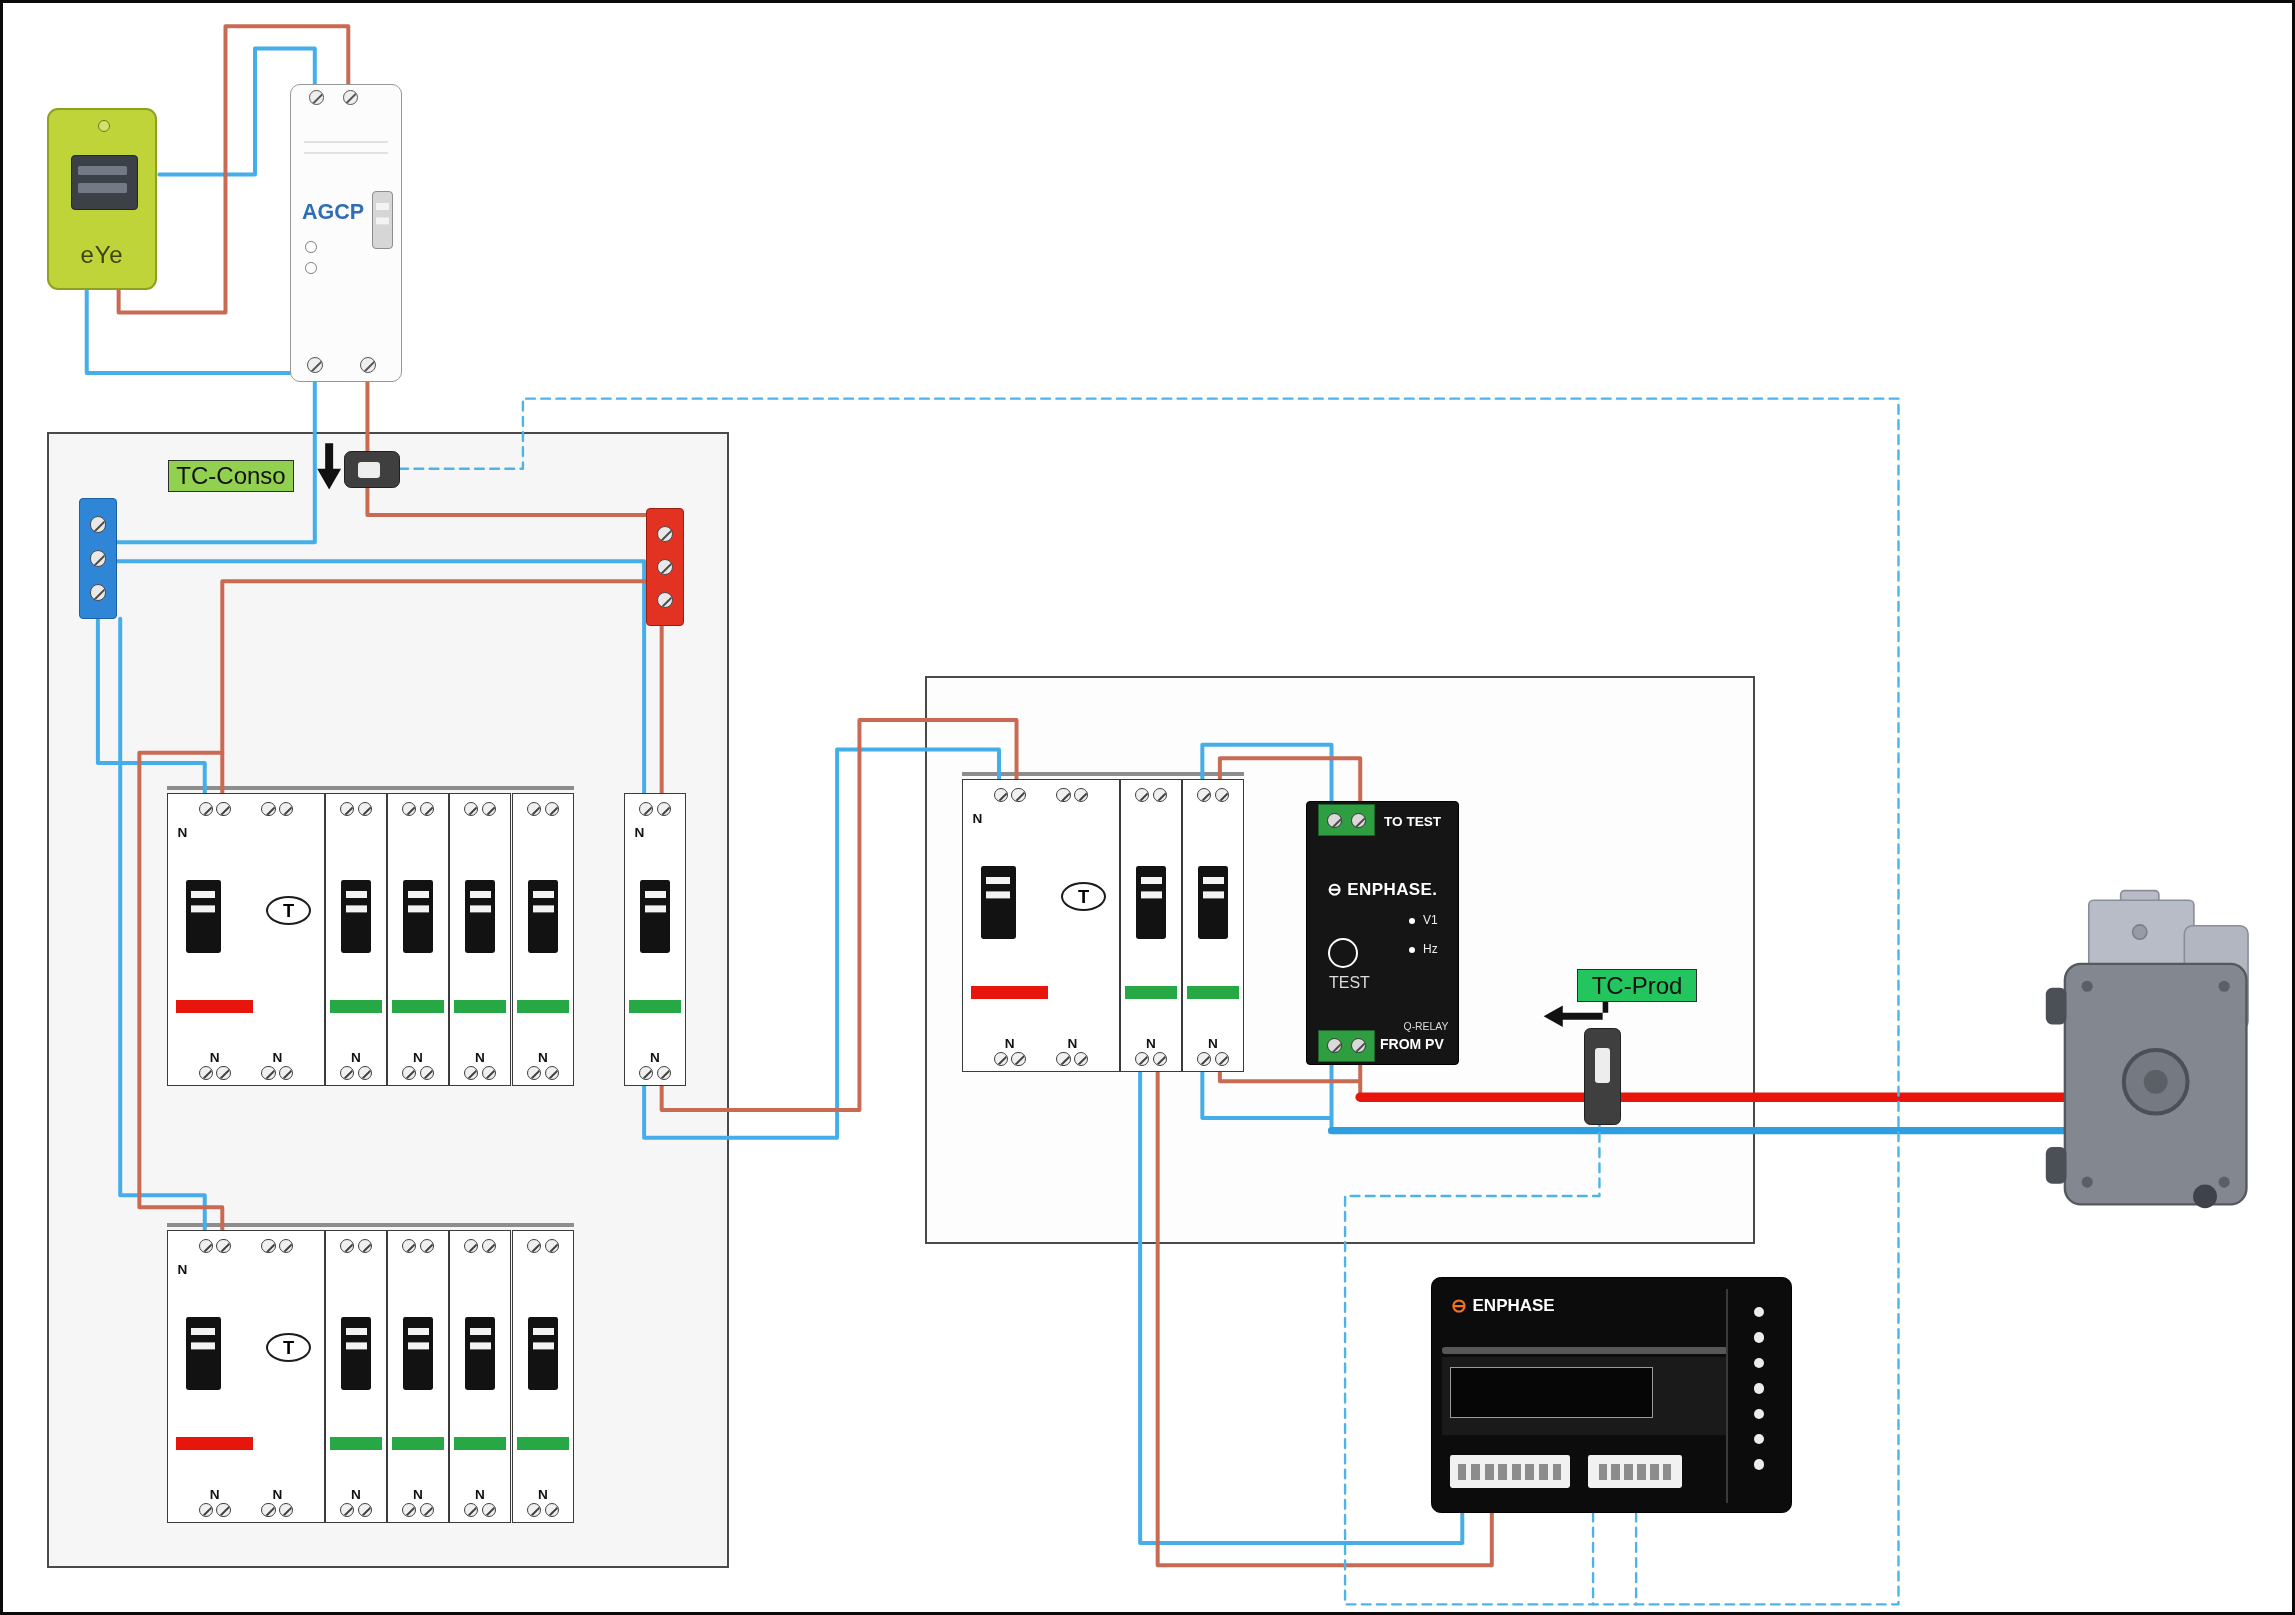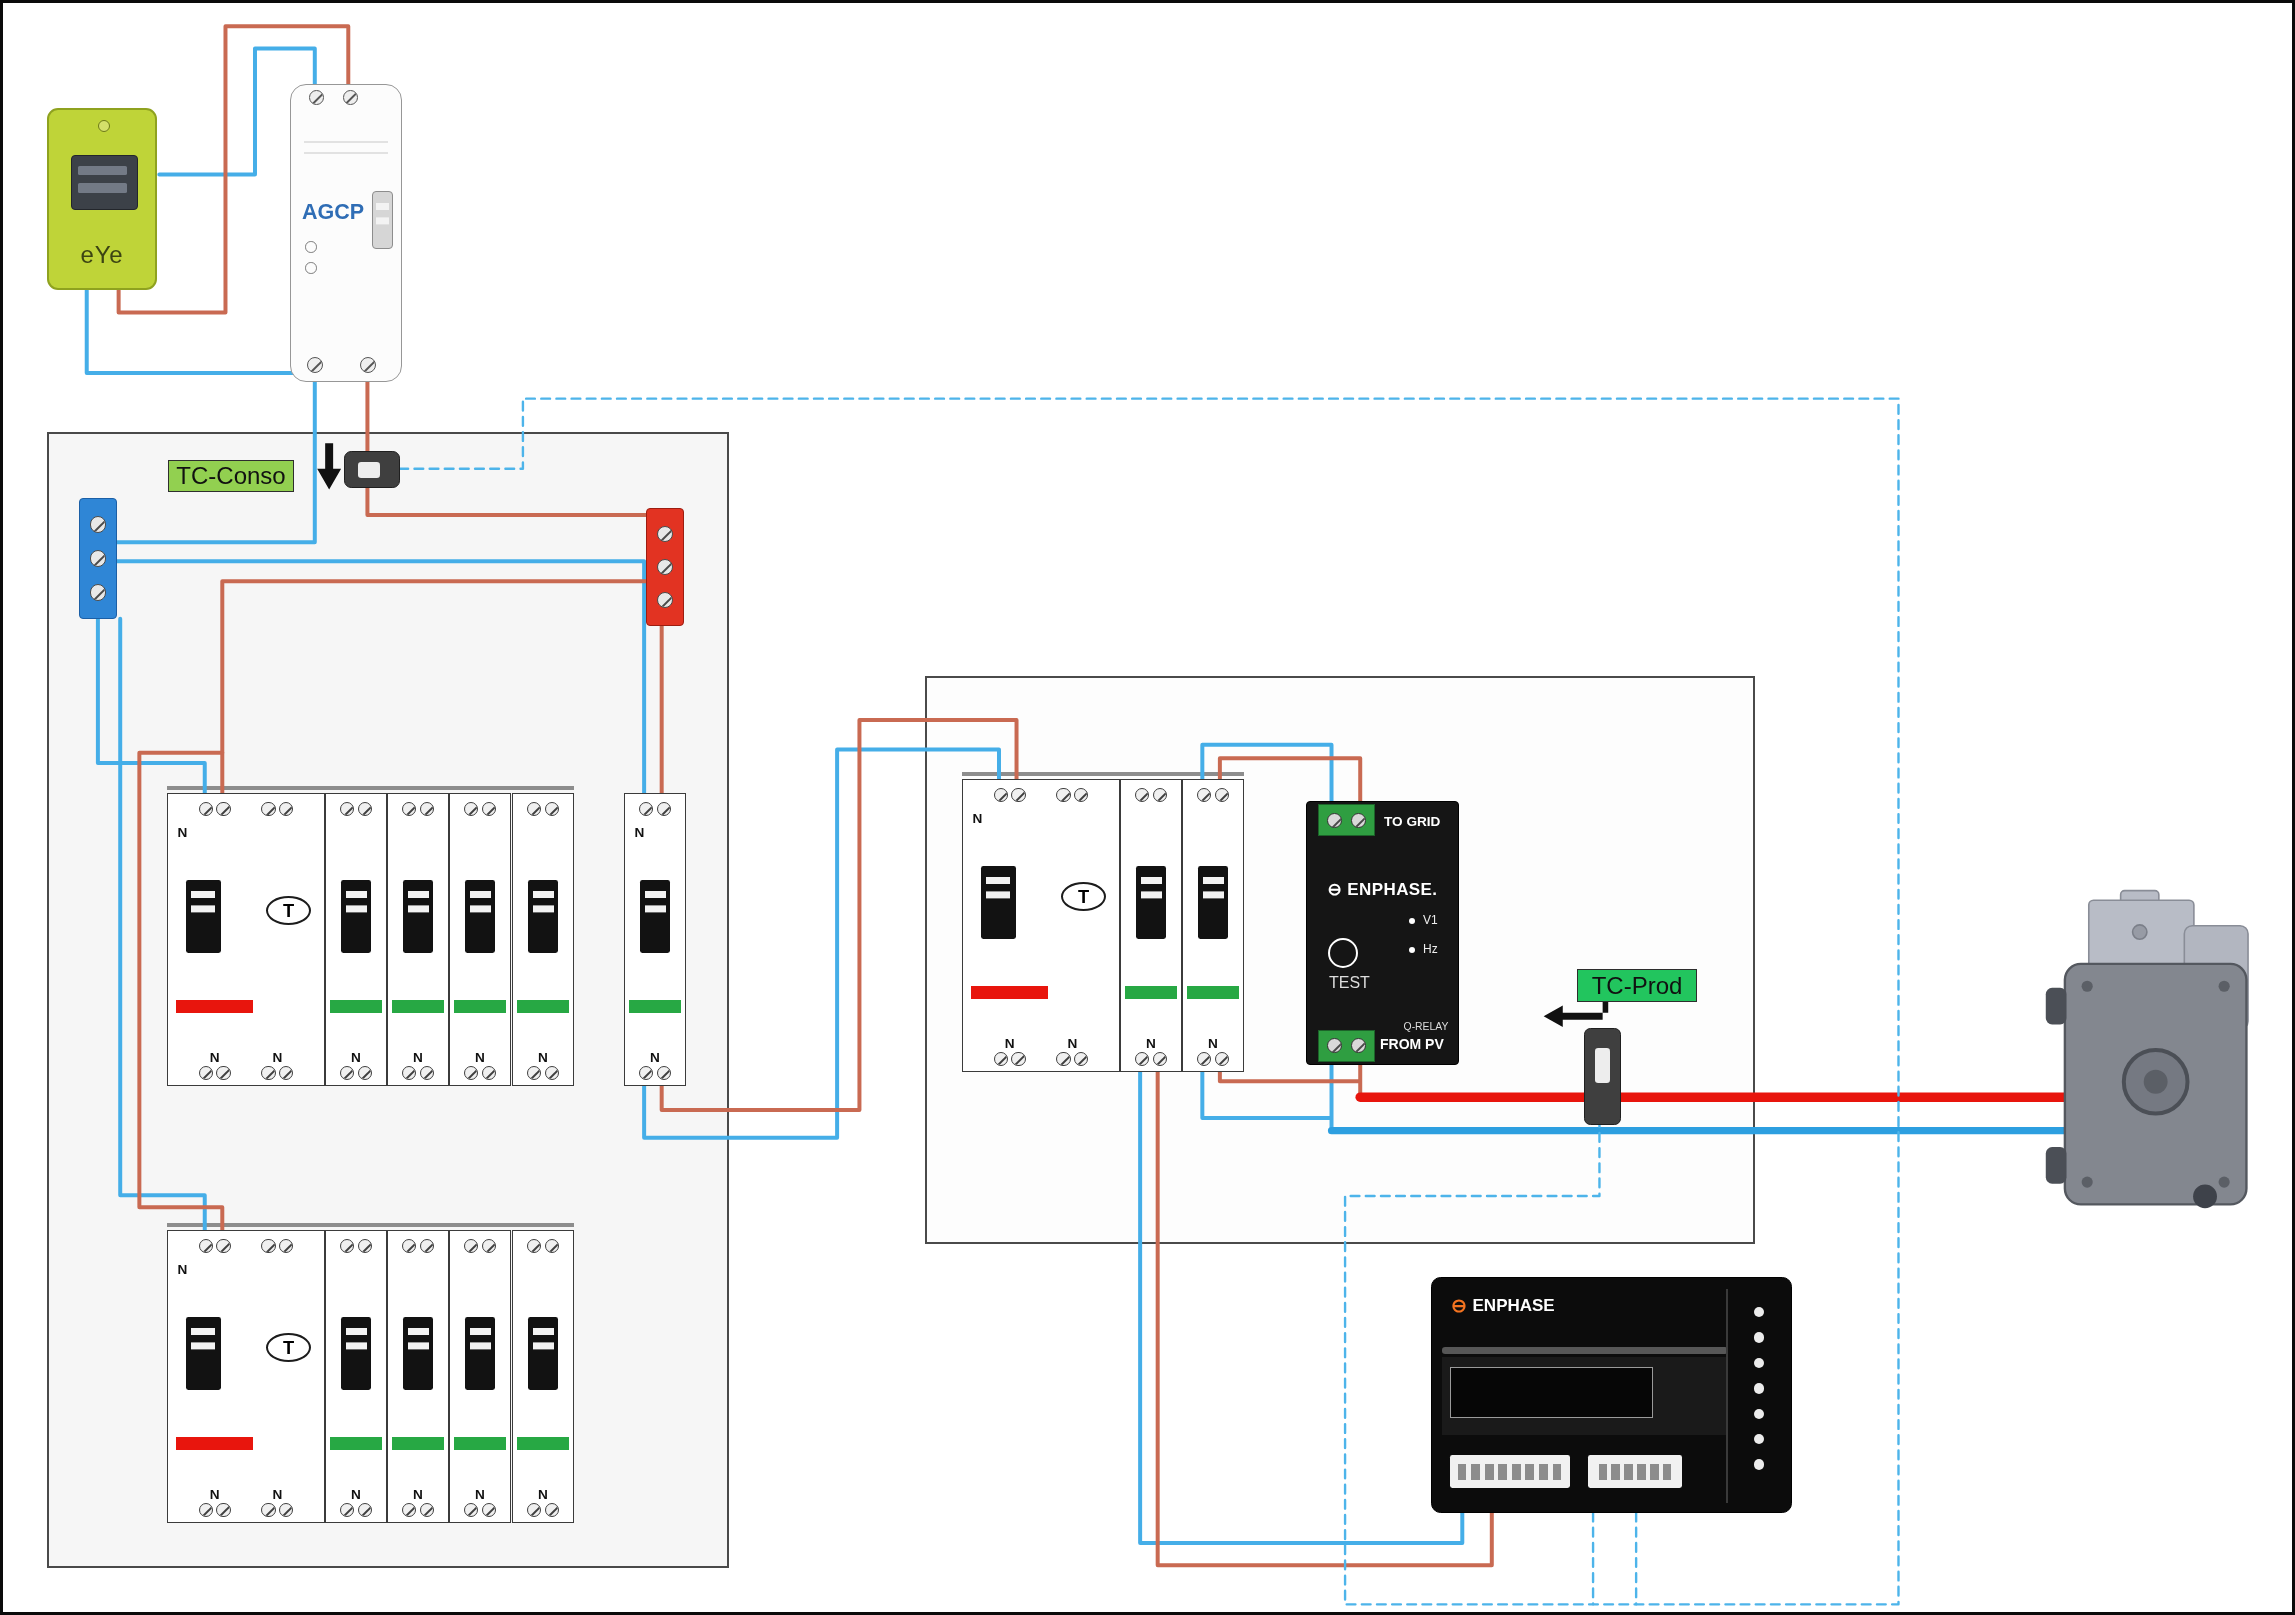--- a/index.html
+++ b/index.html
@@ -23,21 +23,21 @@
 
   
   #meter{left:44px;top:105px;width:110px;height:182px;background:#bfd438;border:2.4px solid #8fa21f;border-radius:11px}
   #meter .screwhole{position:absolute;left:49px;top:9.6px;width:10.4px;height:10.4px;border:1.6px solid #6d7a18;border-radius:50%;background:#d4e06a}
   #meter .window{position:absolute;left:21.5px;top:45px;width:65px;height:53px;background:#3c4148;border:1.6px solid #23262b;border-radius:4px}
   #meter .slat{position:absolute;left:6.4px;width:49px;height:9.6px;background:#737a86;border-radius:1.6px}
   #meter .slat.s1{top:9.6px}.slat.s2{top:27px}
   #meter .mlogo{position:absolute;left:0;right:0;bottom:19px;text-align:center;font-weight:400;font-size:24px;color:#3c4413;letter-spacing:0.8px}
 
   
-  #agcp{left:287px;top:81px;width:112px;height:298px;background:#fcfcfc;border:1.6px solid #979797;border-radius:16px}
+  #agcp{left:287px;top:81px;width:112px;height:298px;background:#fcfcfc;border:1.6px solid #979797;border-radius:10px}
   #agcp .ts{position:absolute;width:12.8px;height:12.8px;border:1.6px solid #555;border-radius:50%;background:#eee;overflow:hidden}
   #agcp .ts::after{content:"";position:absolute;left:50%;top:-2.4px;width:1.6px;height:21px;background:#555;transform:rotate(45deg)}
   #agcp .t1{left:18.3px;top:4.8px}#agcp .t2{left:52px;top:4.8px}
   #agcp .bs{position:absolute;width:14.4px;height:14.4px;border:1.6px solid #555;border-radius:50%;background:#eee;overflow:hidden;bottom:8px}
   #agcp .bs::after{content:"";position:absolute;left:50%;top:-2.4px;width:1.6px;height:24px;background:#555;transform:rotate(45deg)}
   #agcp .b1{left:16px}#agcp .b2{left:69px}
   #agcp .alabel{position:absolute;left:11px;top:115px;color:#2f6db5;font-weight:700;font-size:21.5px}
   #agcp .lever{position:absolute;right:8px;top:106px;width:19px;height:56px;background:#d6d6d6;border:1.6px solid #8d8d8d;border-radius:4px}
   #agcp .ring{position:absolute;left:14.4px;width:9.6px;height:9.6px;border:1.6px solid #7d7d7d;border-radius:50%}
   #agcp .r1{top:156px}#agcp .r2{top:177px}
@@ -529,21 +529,21 @@
           </div>
         </div>
       </div>
     </div>
 
   <div class="dev" id="qrelay">
     <div class="gterm gt">
       <span class="tscrew"></span>
       <span class="tscrew"></span>
     </div>
-    <div class="togrid">TO GRID</div>
+    <div class="togrid">TO TEST</div>
     <div class="brand">⊖ ENPHASE.</div>
     <span class="dot d1"></span>
     <span class="ledlab l1">V1</span>
     <span class="dot d2"></span>
     <span class="ledlab l2">Hz</span>
     <div class="testbtn"></div>
     <div class="testlab">TEST</div>
     <div class="model">Q-RELAY</div>
     <div class="gterm gb">
       <span class="tscrew"></span>

